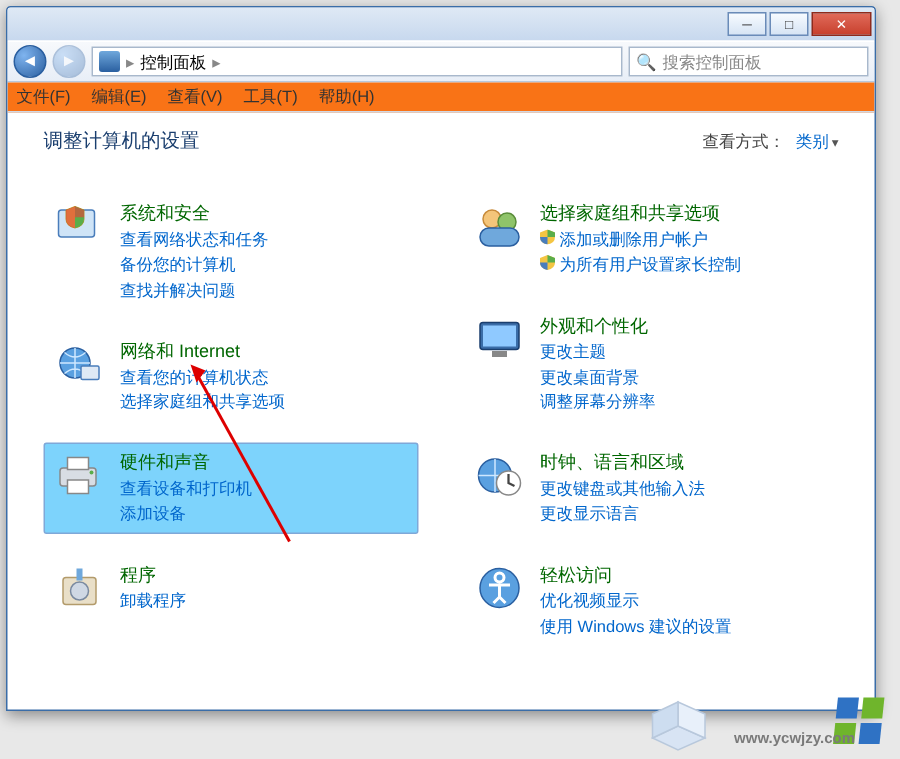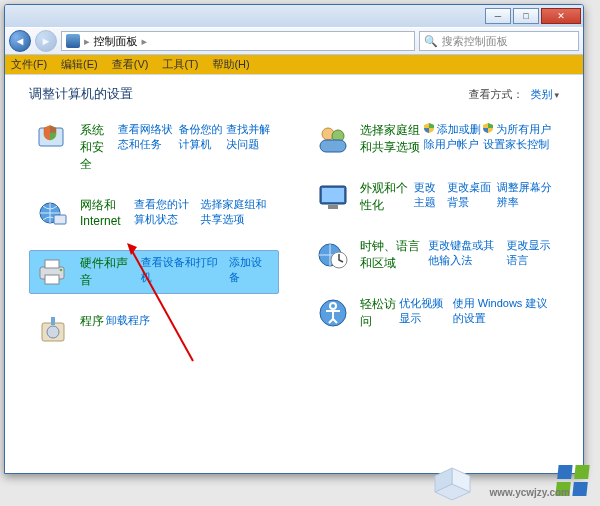--- a/index.html
+++ b/index.html
@@ -19,36 +19,36 @@
 .tb-glyph { font-family: Arial; }
 
 .addrbar { height: 28px; background: linear-gradient(#f7f9fc,#e8eef7); border-top:1px solid #fff; border-bottom:1px solid #b8c8dc; display:flex; align-items:center; padding:2px 4px; gap:4px;}
 .navbtn { width:22px; height:22px; border-radius:50%; background: radial-gradient(circle at 30% 30%, #7fb4ef, #2a5fa0); border:1px solid #2a5fa0; display:flex;align-items:center;justify-content:center;color:#fff;font-size:11px;}
 .navbtn.fwd{opacity:.35}
 .crumbs { flex:1; height:20px; border:1px solid #a8b8cc; background:#fff; display:flex; align-items:center; font-size:11px; padding:0 4px; gap:4px;}
 .crumb-icon{width:14px;height:14px;background:linear-gradient(#6fa8dc,#2a5fa0);border-radius:2px;}
 .crumb-sep{color:#888;}
 .searchbox{ width:160px; height:20px; border:1px solid #a8b8cc; background:#fff; display:flex; align-items:center; padding:0 4px; font-size:11px; color:#888; gap:4px;}
 
-.menubar{ height:20px; background:#eab308; border-bottom:1px solid #d0d8e4; display:flex; align-items:center; padding:0 6px; gap:14px; font-size:11px; color:#333;}
+.menubar{ height:20px; background:#f97316; border-bottom:1px solid #d0d8e4; display:flex; align-items:center; padding:0 6px; gap:14px; font-size:11px; color:#333;}
 .menuitem{cursor:default;}
 
 .content{ padding:10px 24px; height: calc(100% - 70px); overflow:hidden; position:relative;}
-.heading-row{display:flex; justify-content:space-between; align-items:center; margin-bottom:14px;}
+.heading-row{display:flex; justify-content:space-between; align-items:center; margin-bottom:26px;}
 .heading{ font-size:13px; color:#1a3e6e; }
 .viewby{ font-size:11px; color:#444;}
 .viewby .link{ color:#0066cc; margin-left:4px;}
 .dd{font-size:9px;color:#555;margin-left:2px;}
 
 .cols{ display:flex; gap:30px;}
 .col{ flex:1; display:flex; flex-direction:column; gap:14px;}
 .cat{ display:flex; gap:10px; padding:4px 6px; border:1px solid transparent;}
 .cat.highlight{ border:1px solid #7fa8d8; background:#7dd3fc; border-radius:2px;}
 .caticon{ width:34px; height:34px; flex-shrink:0; display:flex;align-items:center;justify-content:center;}
-.catbody{ display:flex; gap:2px;}
+.catbody{ display:flex; flex-direction:column; gap:2px;}
 .cattitle{ color:#006600; font-size:12px;}
 .catlink{ color:#0066cc; font-size:11px; line-height:1.35;}
 
 .arrow-annot{position:absolute; pointer-events:none;}
 
 .watermark{
   position:absolute; right:12px; bottom:10px; display:flex; align-items:center; gap:8px;
   font-size:22px; color:#0b4fa0; font-weight:600; font-style:italic;
 }
 .wm-logo{ display:grid; grid-template-columns:14px 14px; grid-template-rows:14px 14px; gap:3px; transform:skewX(-6deg);}

